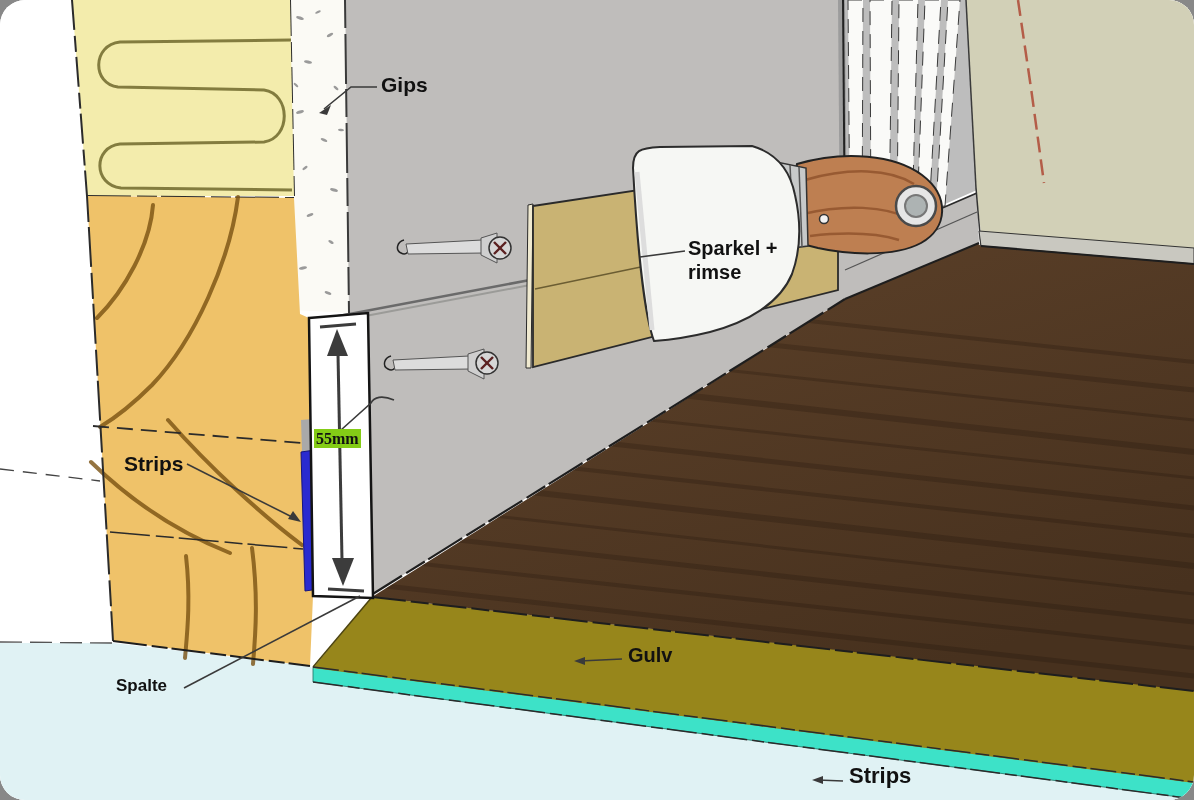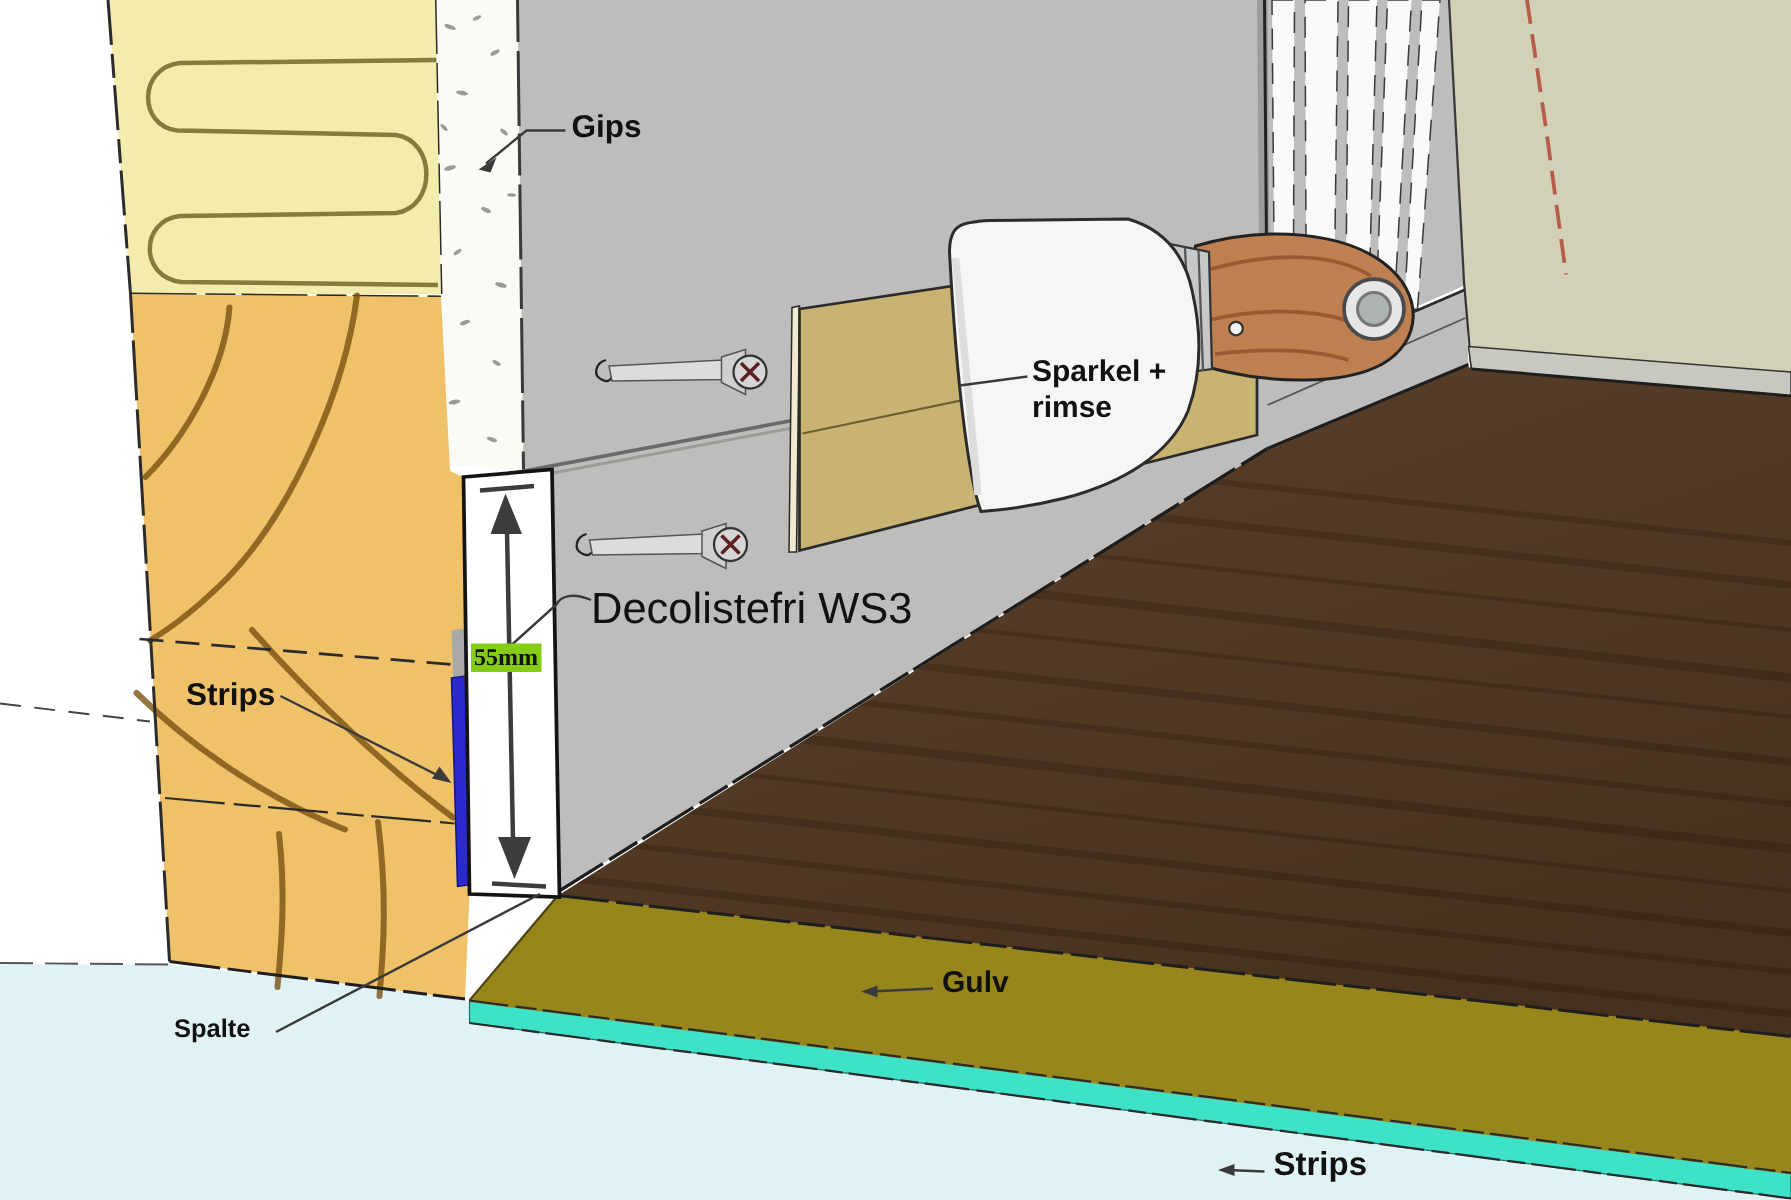--- a/index.html
+++ b/index.html
@@ -1,19 +1,20 @@
 <!DOCTYPE html>
 <html><head>
 <meta charset="utf-8">
 <style>
   html,body{margin:0;padding:0;background:#888;}
   #stage{
     position:relative;width:1194px;height:800px;margin:0 auto;
     background:#ffffff;overflow:hidden;
     font-family:"Liberation Sans","DejaVu Sans",sans-serif;
+    border-radius:25px;
   }
   #art{position:absolute;left:0;top:0;}
   .lbl{
     position:absolute;color:#111;font-weight:600;line-height:1.2;
     white-space:nowrap;user-select:none;
   }
   .lbl-gips   {left:381px;top:72px;font-size:21px;}
   .lbl-sparkel{left:688px;top:236px;font-size:20px;}
   .lbl-decolist{left:394px;top:389px;font-size:29px;font-weight:500;}
   .lbl-dim    {left:314px;top:429px;font-size:16px;font-weight:700;background:#84cc16;padding:0 2px;font-family:Liberation Serif, serif;}
@@ -226,20 +227,19 @@
     <line x1="843" y1="781" x2="818" y2="780"></line>
     <polygon points="812,780 823,776 823,784" fill="#3a3a3a" stroke="none"></polygon>
   </g>
 </svg>
 
 <div class="lbl lbl-gips">Gips</div>
 <div class="lbl lbl-sparkel">
   <div>Sparkel +</div>
   <div>rimse</div>
 </div>
-<div class="lbl lbl-decolist">Decolistefri WS3</div>
 <div class="lbl lbl-dim">55mm</div>
 <div class="lbl lbl-strips">Strips</div>
 <div class="lbl lbl-spalte">Spalte</div>
 <div class="lbl lbl-gulv">Gulv</div>
 <div class="lbl lbl-dekke">Strips</div>
 
 </div>
 
 </body></html>

